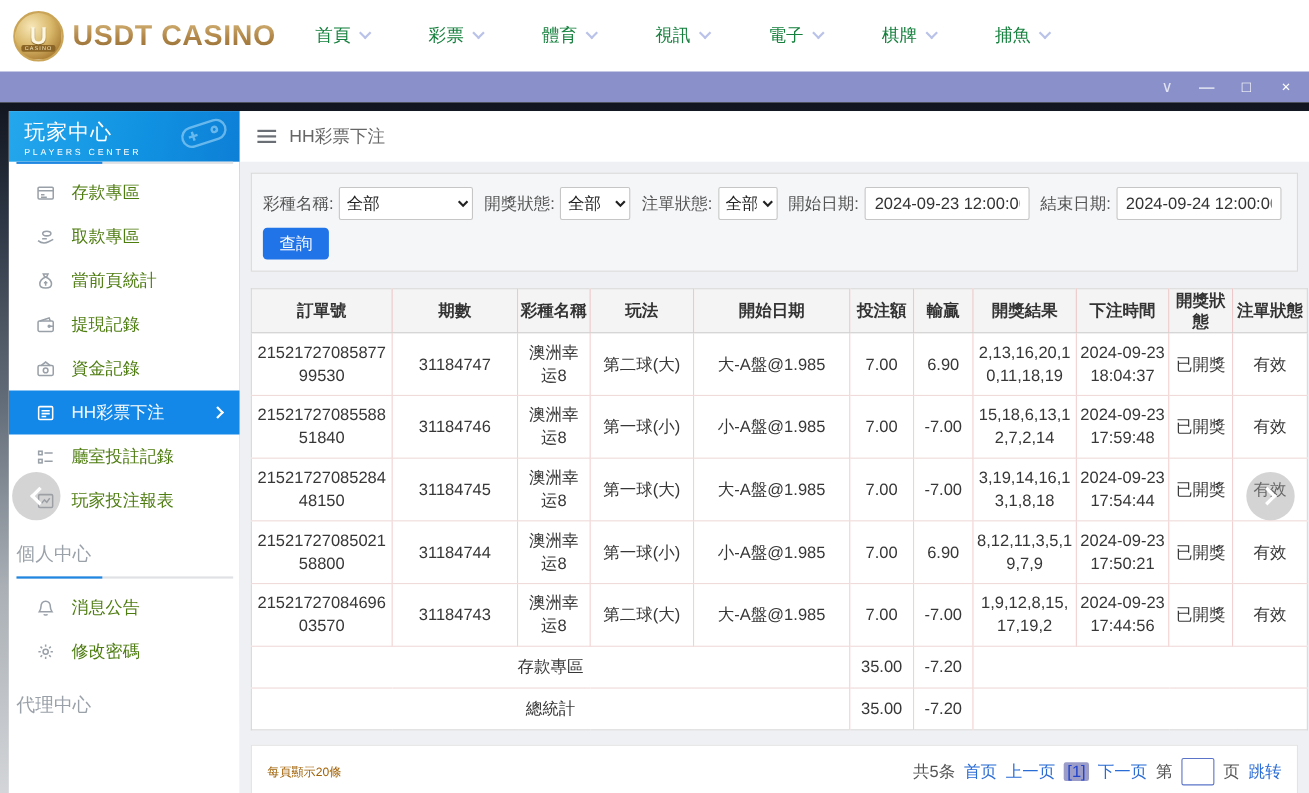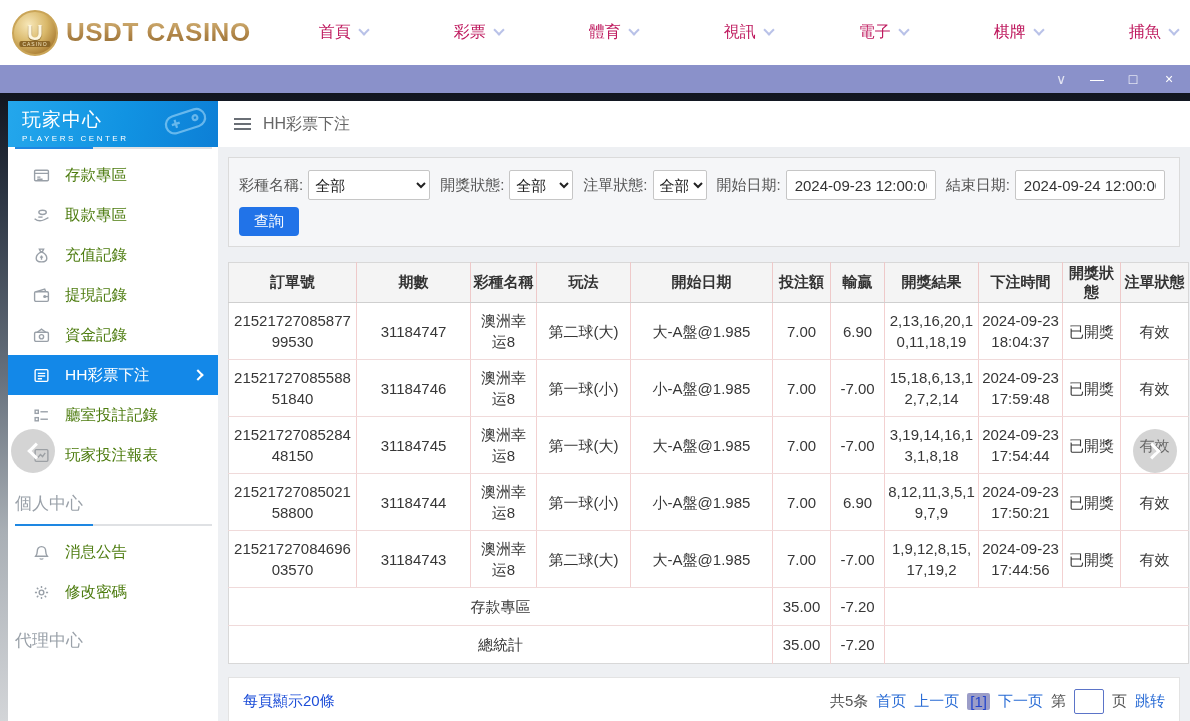--- a/index.html
+++ b/index.html
@@ -14,21 +14,21 @@
     background:radial-gradient(circle at 35% 30%, #f7e7b8, #d9b86a 45%, #a97c33 80%, #8a6526);
     border:2px solid #caa558; position:relative; display:flex; align-items:center; justify-content:center; }
   .coin .u { font-size:22px; font-weight:bold; color:#fdf6e0; text-shadow:0 1px 1px #7a5a20; }
   .coin .band { position:absolute; bottom:7px; left:50%; transform:translateX(-50%);
     font-size:5px; letter-spacing:1px; color:#f5e7c0; background:#8a6526; padding:0 3px; border-radius:2px; }
   .brand-text { font-size:26px; font-weight:800; letter-spacing:0.5px;
     background:linear-gradient(180deg,#d8b97e 0%,#b18648 55%,#8f6a33 100%);
     -webkit-background-clip:text; background-clip:text; -webkit-text-fill-color:transparent; color:#ab8044; }
   .topnav { display:flex; gap:54px; margin-left:36px; }
   .nav-item { display:flex; align-items:center; cursor:pointer; }
-  .nav-label { font-size:16px; color:#be185d;margin-left:32px; }
+  .nav-label { font-size:16px; color:#15803d; }
   .chev { width:8px; height:8px; border-right:2px solid #b9c2e8; border-bottom:2px solid #b9c2e8;
     transform:rotate(45deg); display:inline-block; margin-left:9px; margin-top:-5px; }
 
   
   .titlebar { height:28px; background:#8a91ca; display:flex; align-items:center;
     justify-content:flex-end; gap:14px; padding-right:10px; }
   .winbtn { width:22px; height:22px; display:flex; align-items:center; justify-content:center;
     color:#fff; font-size:14px; cursor:pointer; }
   .winbtn.dim { color:rgba(255,255,255,0.75); }
 
@@ -88,21 +88,21 @@
   th:last-child { border-right:none; }
   td { font-size:15px; color:#373737; text-align:center; height:57px; line-height:21px;
     border-right:1px solid #f3d1d1; border-bottom:1px solid #f0dada; word-break:break-all; padding:2px 3px; }
   td:last-child { border-right:none; }
   tr.summary td { height:38px; }
   tr:last-child td { border-bottom:none; }
 
   
   .pager { margin-top:13px; height:49px; background:#fff; border:1px solid #e3e3e3;
     display:flex; align-items:center; justify-content:space-between; padding:0 14px; }
-  .page-size { font-size:15px; color:#1d4ed8; }
+  .page-size { font-size:11px; color:#a16207; }
   .pager-right { display:flex; align-items:center; gap:8px; font-size:15px; color:#555; }
   .plink { color:#2a6cd5; cursor:pointer; text-decoration:none; }
   .pcurrent { background:#9b9dc8; color:#2244cc; padding:0 3px; border-radius:2px; cursor:default; }
   .jump-input { width:30px; height:25px; border:1px solid #5b74c8; border-radius:2px; font-size:14px;
     text-align:center; font-family:inherit; }
 
   
   .float-circle { position:absolute; width:44px; height:44px; border-radius:50%;
     background:rgba(160,160,160,0.45); top:336px; display:flex; align-items:center;
     justify-content:center; cursor:pointer; z-index:5; }
@@ -199,21 +199,21 @@
             <span class="mi-label">取款專區</span>
           </div>
           <div class="menu-item">
             <span class="mi">
               <svg viewBox="0 0 16 16">
                 <path d="M6 2h4l-1.2 2.5h-1.6z"></path>
                 <path d="M8 4.5C4.5 6 3 8.5 3 10.5 3 13 5 14 8 14s5-1 5-3.5C13 8.5 11.5 6 8 4.5z"></path>
                 <path d="M6.5 9.5h3 M8 8v4"></path>
               </svg>
             </span>
-            <span class="mi-label">充值記錄</span>
+            <span class="mi-label">當前頁統計</span>
           </div>
           <div class="menu-item">
             <span class="mi">
               <svg viewBox="0 0 16 16">
                 <rect x="1.5" y="4.5" width="13" height="9" rx="1.2"></rect>
                 <path d="M3 4.5l8-2.5 1 2.5"></path>
                 <path d="M10.5 9h4"></path>
                 <circle cx="11" cy="9" r="0.8"></circle>
               </svg>
             </span>

